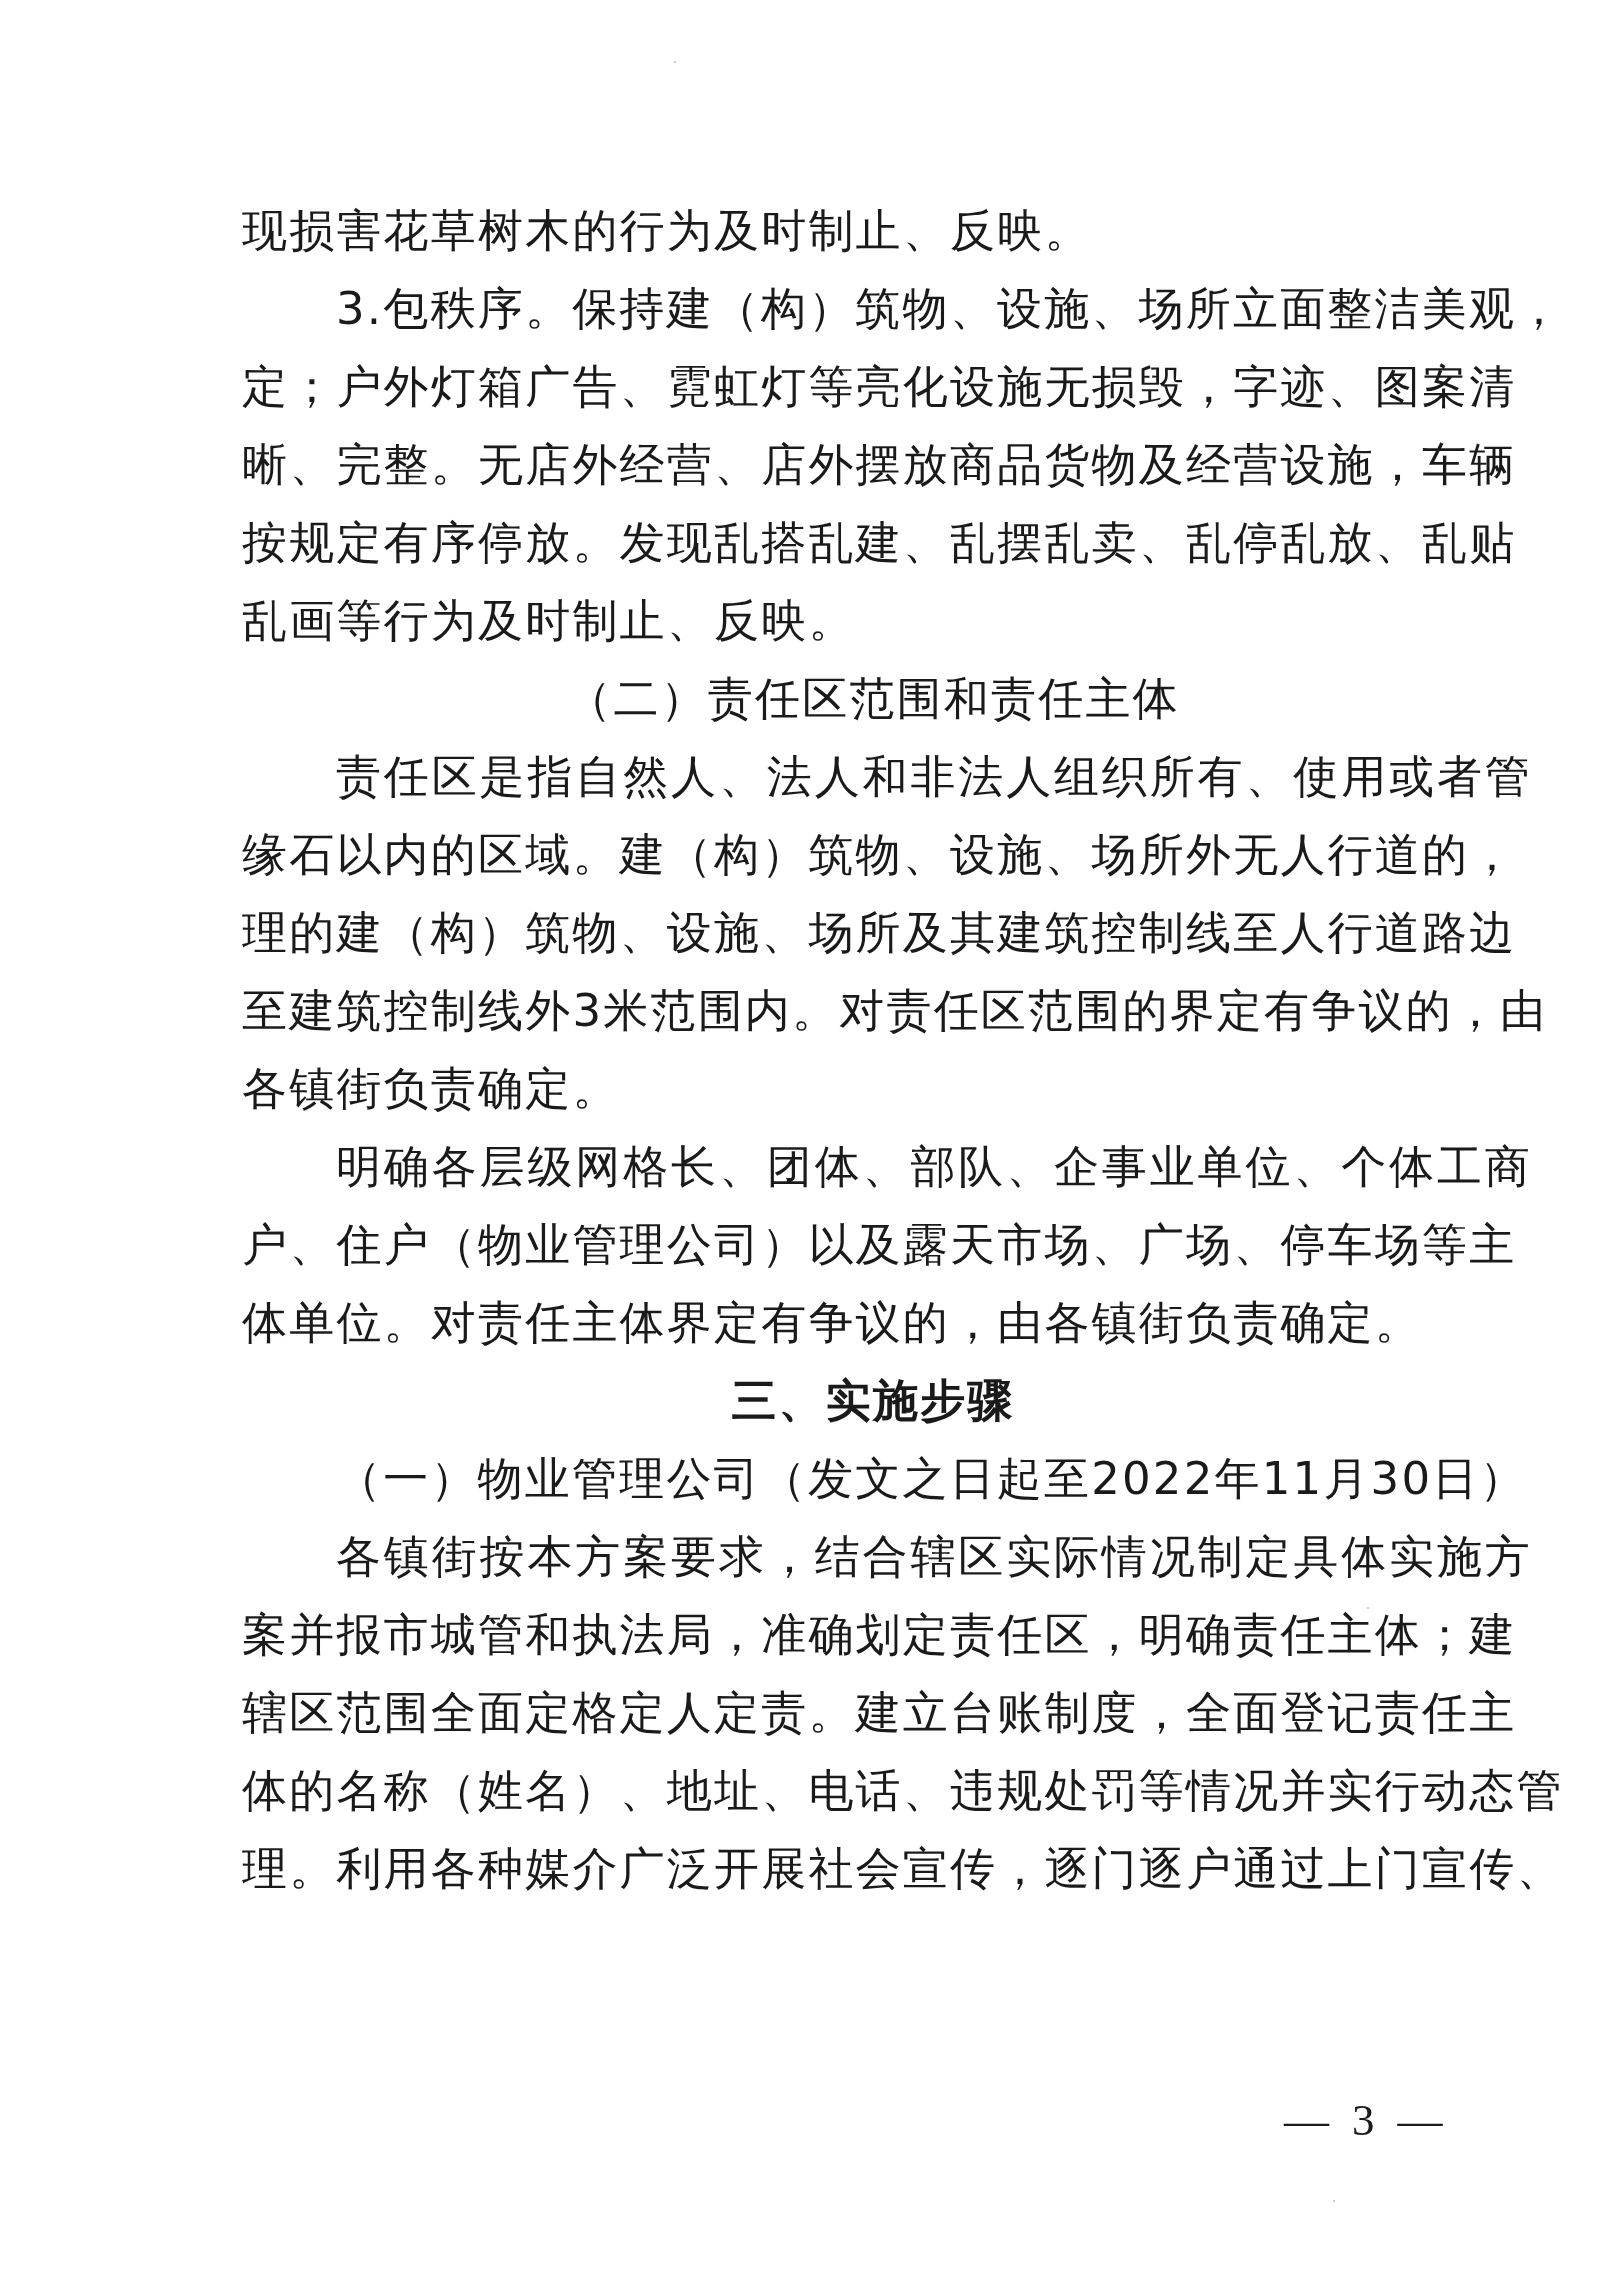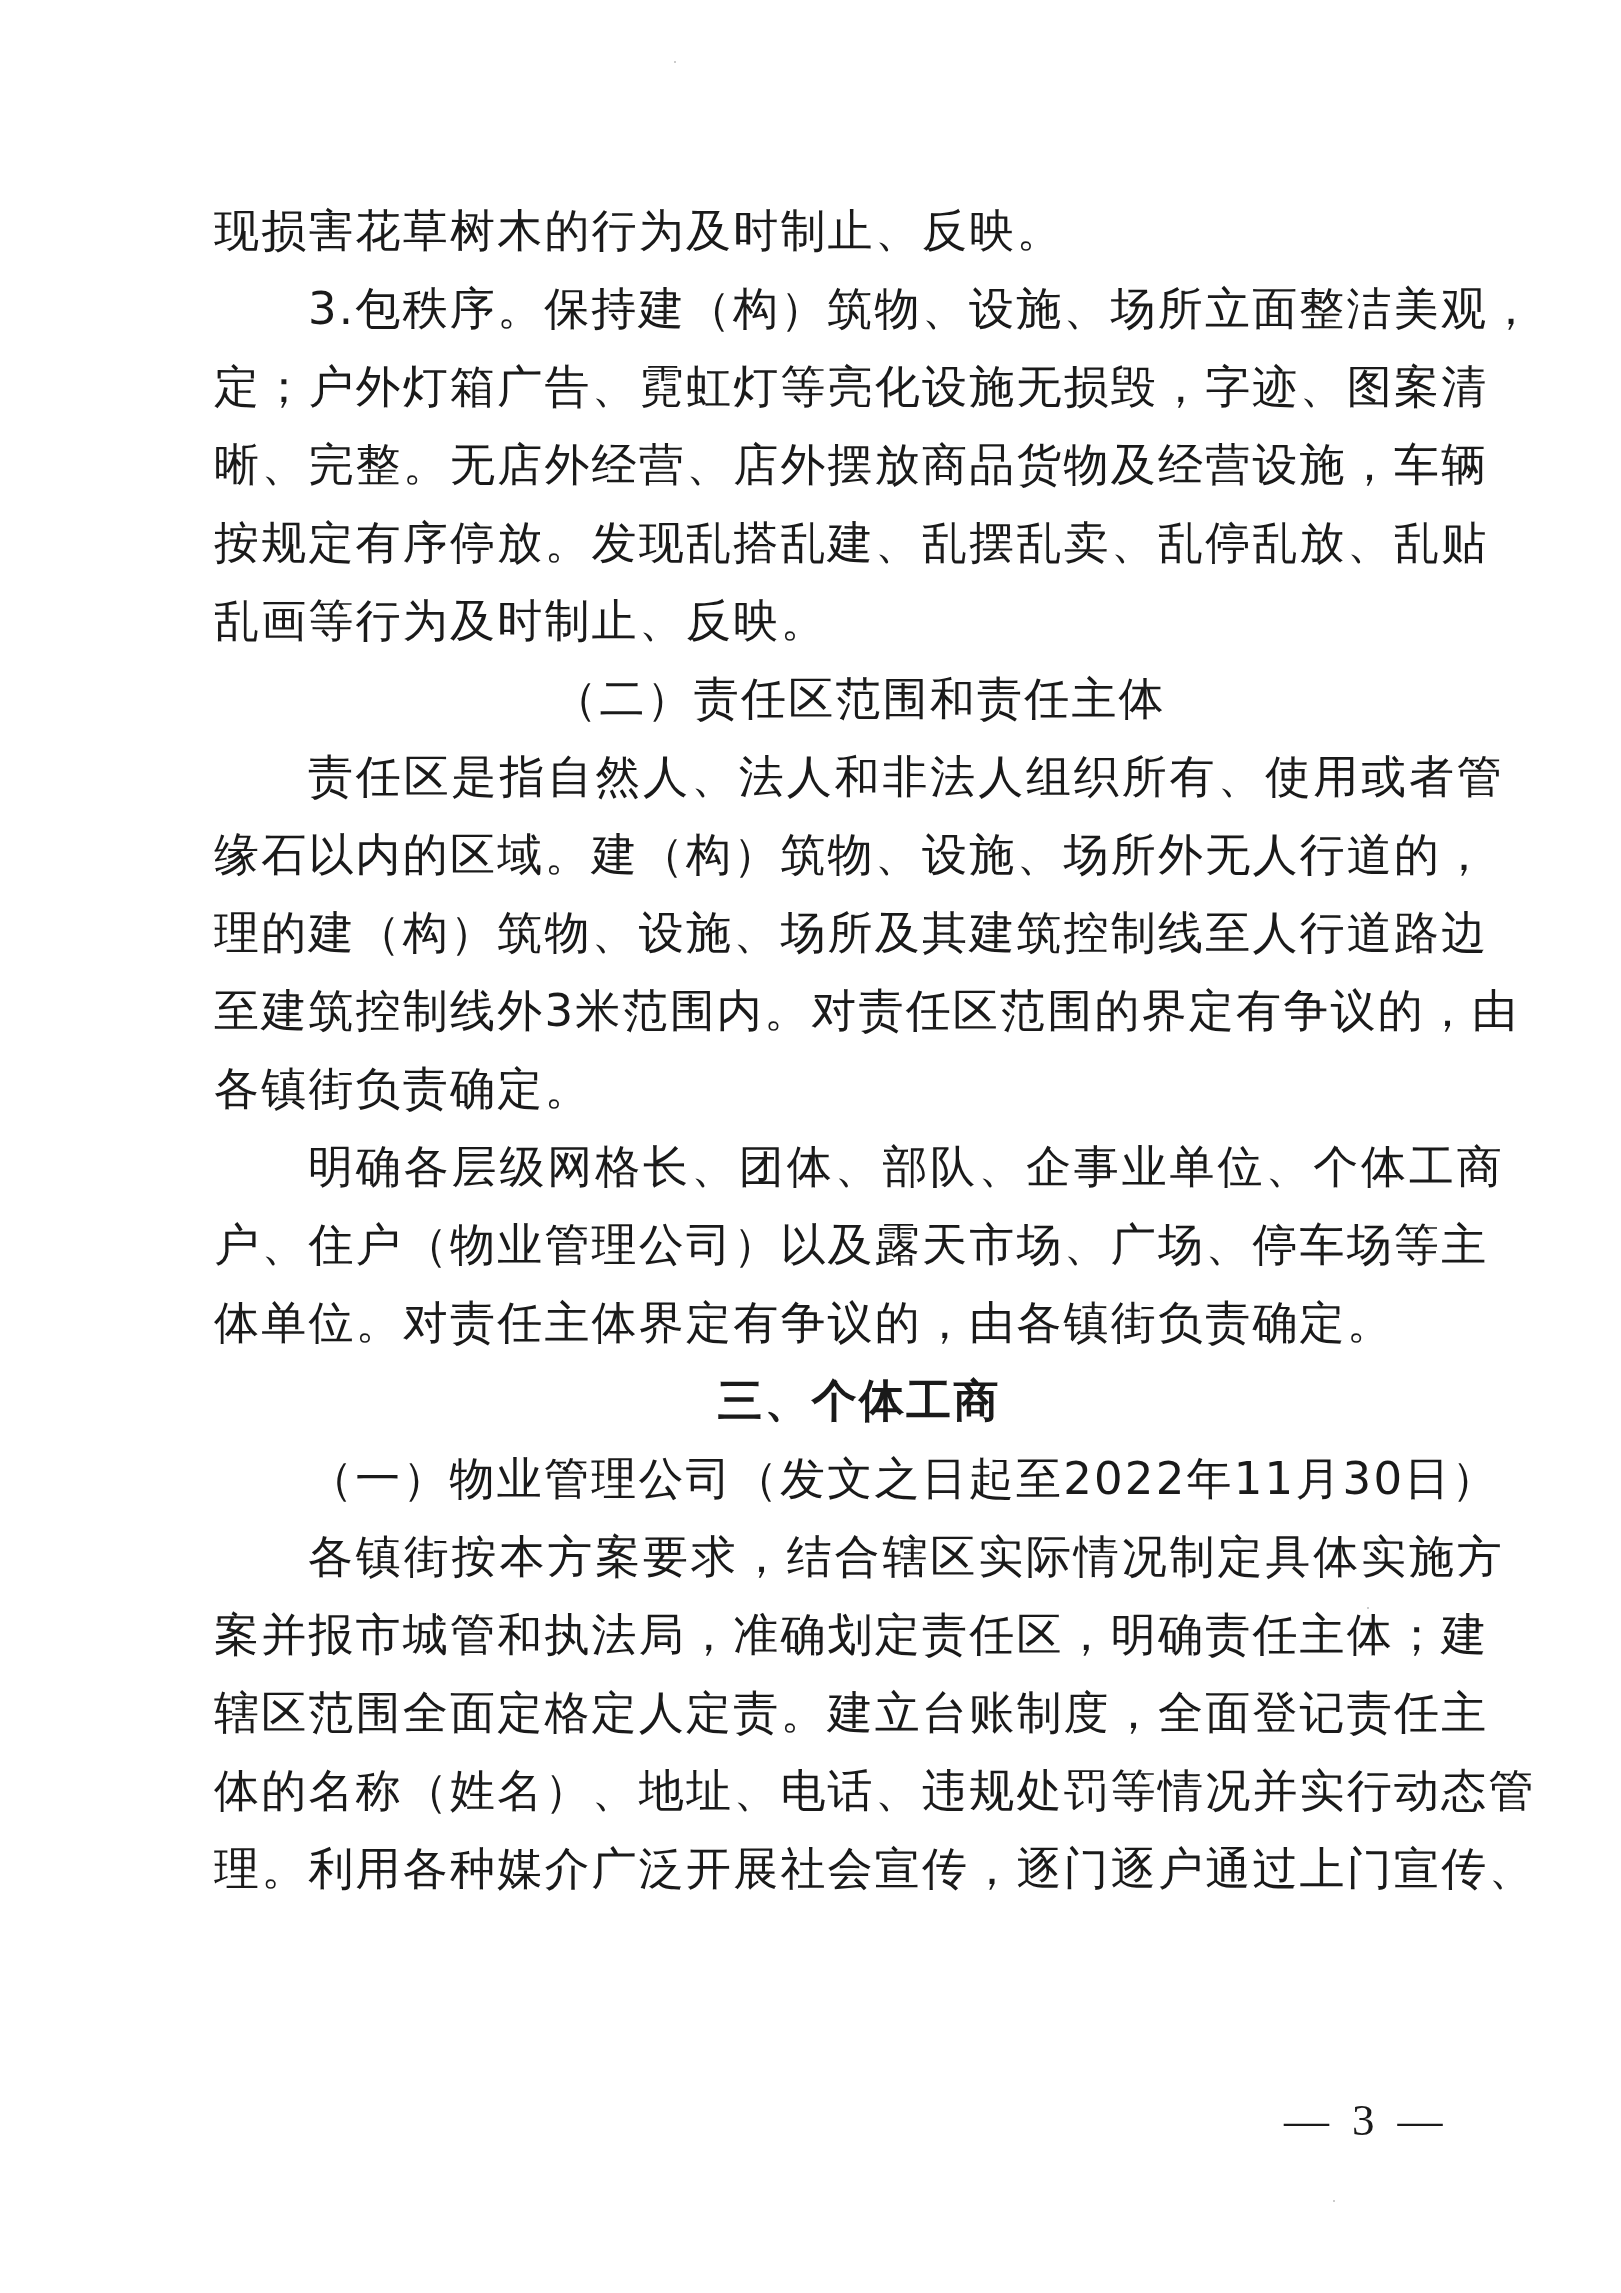--- a/index.html
+++ b/index.html
@@ -21,20 +21,21 @@
       top: 192px;
       width: 1196px;
     }
     .line {
       position: relative;
       height: 78px;
       line-height: 78px;
       font-size: 45px;
       white-space: nowrap;
       letter-spacing: 2.2px;
+      margin-left: 28px;
     }
     .indent { padding-left: 94px; text-align: center; }
     .justify {
       text-align: justify;
       text-align-last: justify;
       width: 1196px;
     }
     .heading-bold { font-weight: bold; }
     .page-number {
       position: absolute;
@@ -65,21 +66,21 @@
   <div class="line">乱画等行为及时制止、反映。</div>
   <div class="line indent">（二）责任区范围和责任主体</div>
   <div class="line indent justify">责任区是指自然人、法人和非法人组织所有、使用或者管</div>
   <div class="line justify">缘石以内的区域。建（构）筑物、设施、场所外无人行道的，</div>
   <div class="line justify">理的建（构）筑物、设施、场所及其建筑控制线至人行道路边</div>
   <div class="line justify">至建筑控制线外3米范围内。对责任区范围的界定有争议的，由</div>
   <div class="line">各镇街负责确定。</div>
   <div class="line indent justify">明确各层级网格长、团体、部队、企事业单位、个体工商</div>
   <div class="line justify">户、住户（物业管理公司）以及露天市场、广场、停车场等主</div>
   <div class="line">体单位。对责任主体界定有争议的，由各镇街负责确定。</div>
-  <div class="line indent heading-bold">三、个体工商</div>
+  <div class="line indent heading-bold">三、实施步骤</div>
   <div class="line indent">（一）物业管理公司（发文之日起至2022年11月30日）</div>
   <div class="line indent justify">各镇街按本方案要求，结合辖区实际情况制定具体实施方</div>
   <div class="line justify">案并报市城管和执法局，准确划定责任区，明确责任主体；建</div>
   <div class="line justify">辖区范围全面定格定人定责。建立台账制度，全面登记责任主</div>
   <div class="line justify">体的名称（姓名）、地址、电话、违规处罚等情况并实行动态管</div>
   <div class="line justify">理。利用各种媒介广泛开展社会宣传，逐门逐户通过上门宣传、</div>
 </div>
 
 <div class="page-number">— 3 —</div>
 

